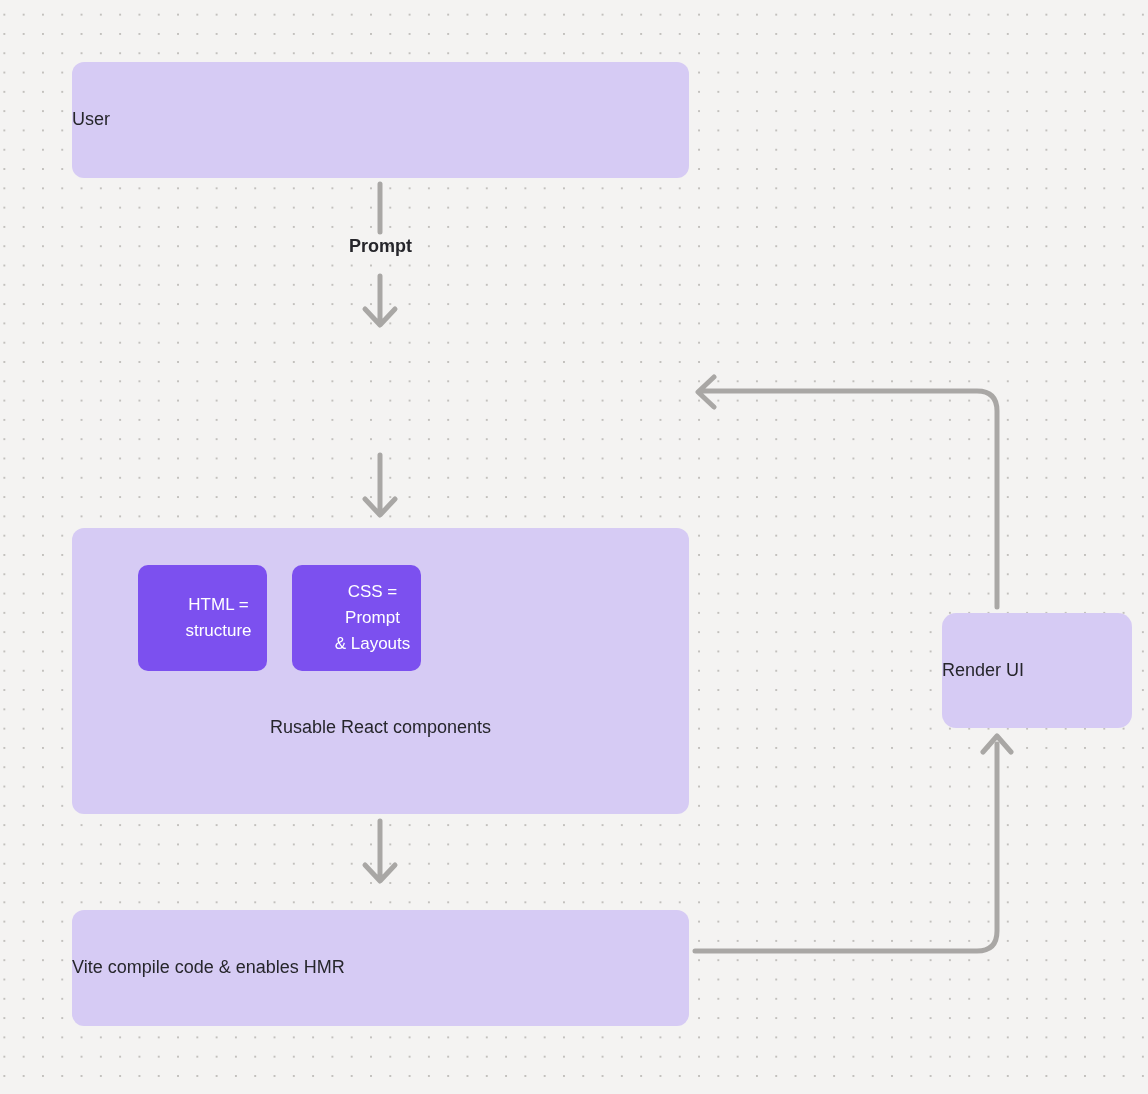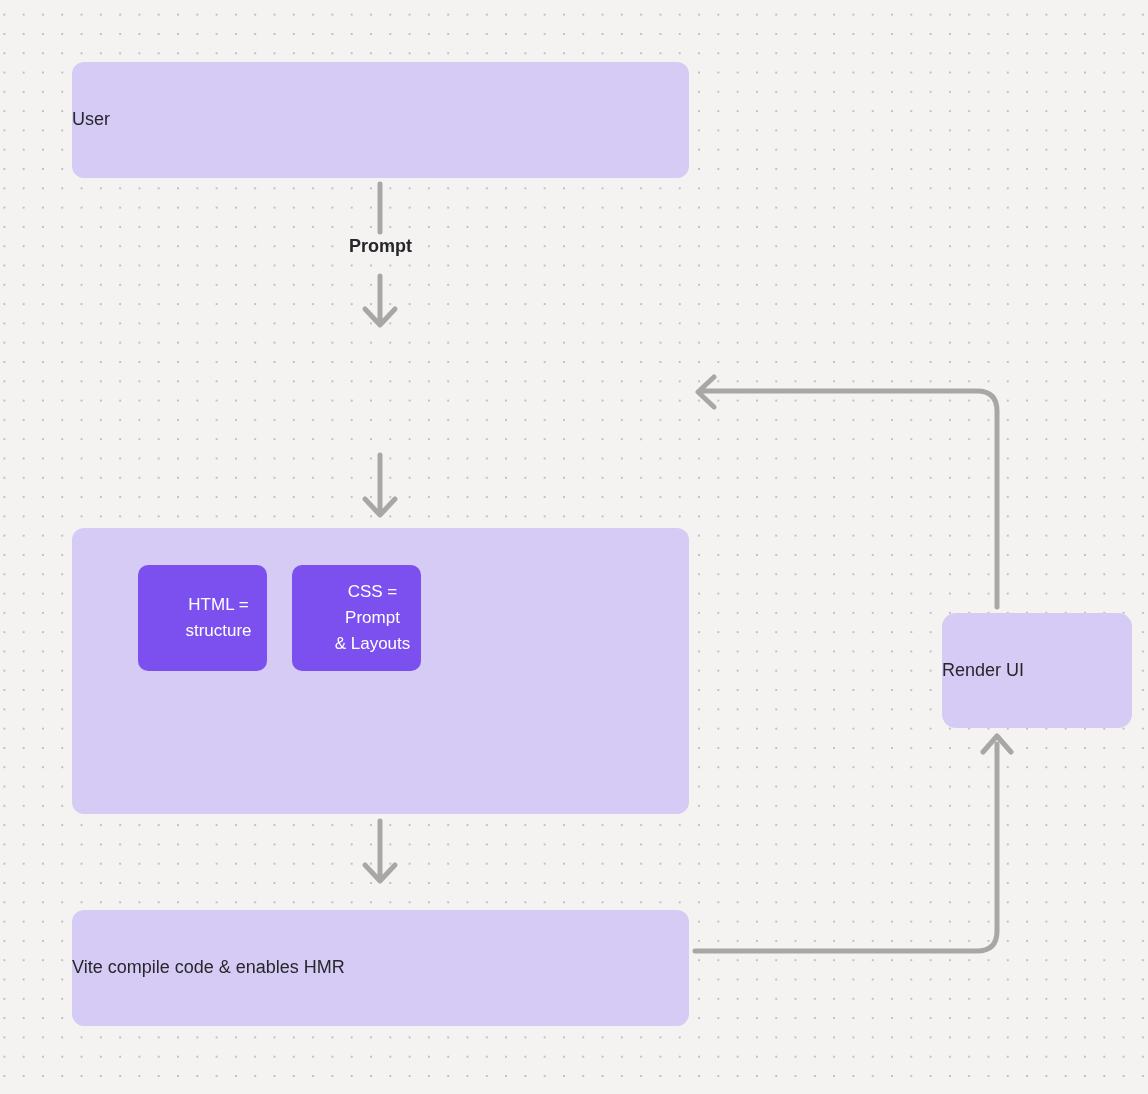--- a/index.html
+++ b/index.html
@@ -119,20 +119,21 @@
         <span>HTML =</span>
         <span>structure</span>
       </div>
       <div class="chip">
         <span>CSS = Prompt</span>
         <span>&amp; Layouts</span>
       </div>
     </div>
   </div>
 
+  <div class="group-label">Rusable React components</div>
 
   <div class="node" id="node-vite">
     <span>Vite compile code &amp; enables HMR</span>
   </div>
 
   <div class="node" id="node-render">
     <span>Render UI</span>
   </div>
 
 </div>

